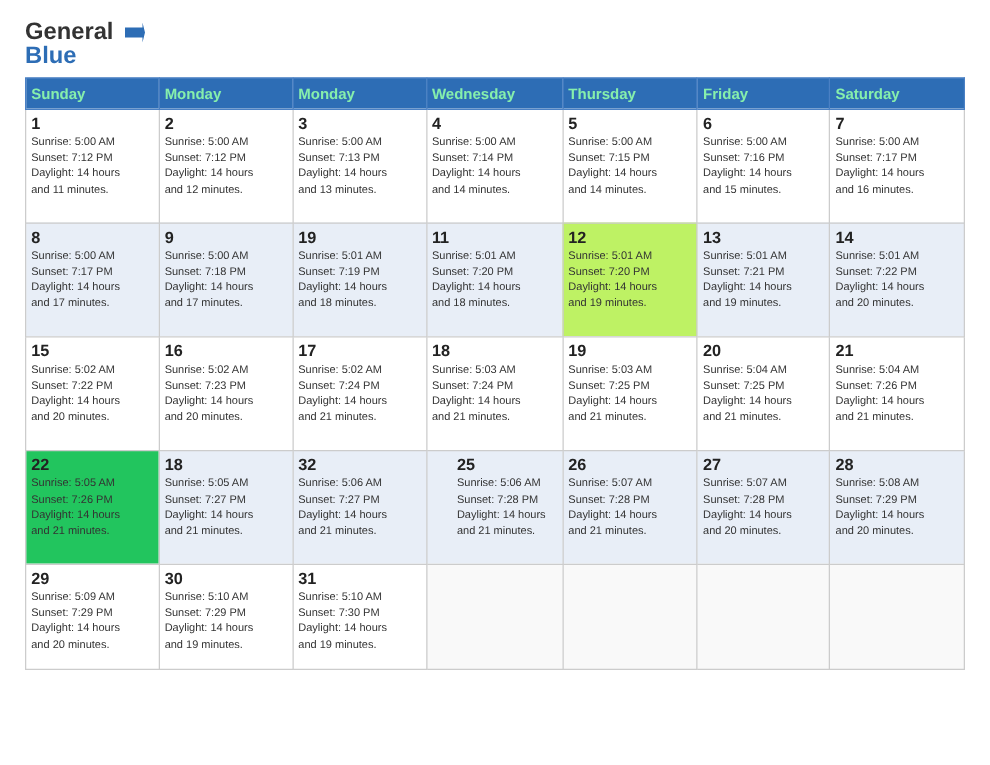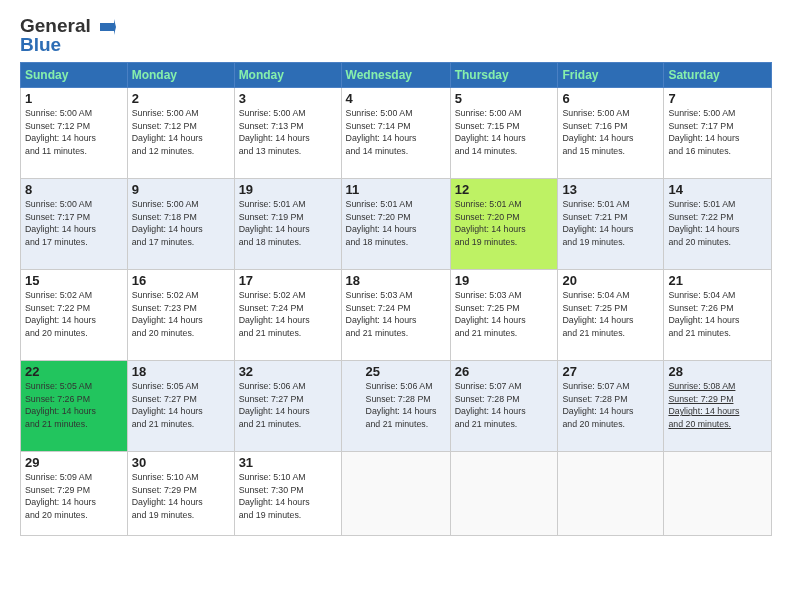--- a/index.html
+++ b/index.html
@@ -314,21 +314,21 @@
           </td>
           <td style="background: rgb(232, 238, 247);">
             <span class="day-num">27</span>
             <div class="day-info" style="white-space: pre-line;">Sunrise: 5:07 AM
 Sunset: 7:28 PM
 Daylight: 14 hours
 and 20 minutes.</div>
           </td>
           <td style="background: rgb(232, 238, 247); margin-left: 40px;">
             <span class="day-num">28</span>
-            <div class="day-info" style="white-space: pre-line; text-decoration: underline;">Sunrise: 5:08 AM
+            <div class="day-info" style="white-space: pre-line;">Sunrise: 5:08 AM
 Sunset: 7:29 PM
 Daylight: 14 hours
 and 20 minutes.</div>
           </td>
         </tr>
         <tr class="last-row">
           <td>
             <span class="day-num">29</span>
             <div class="day-info" style="white-space: pre-line;">Sunrise: 5:09 AM
 Sunset: 7:29 PM

